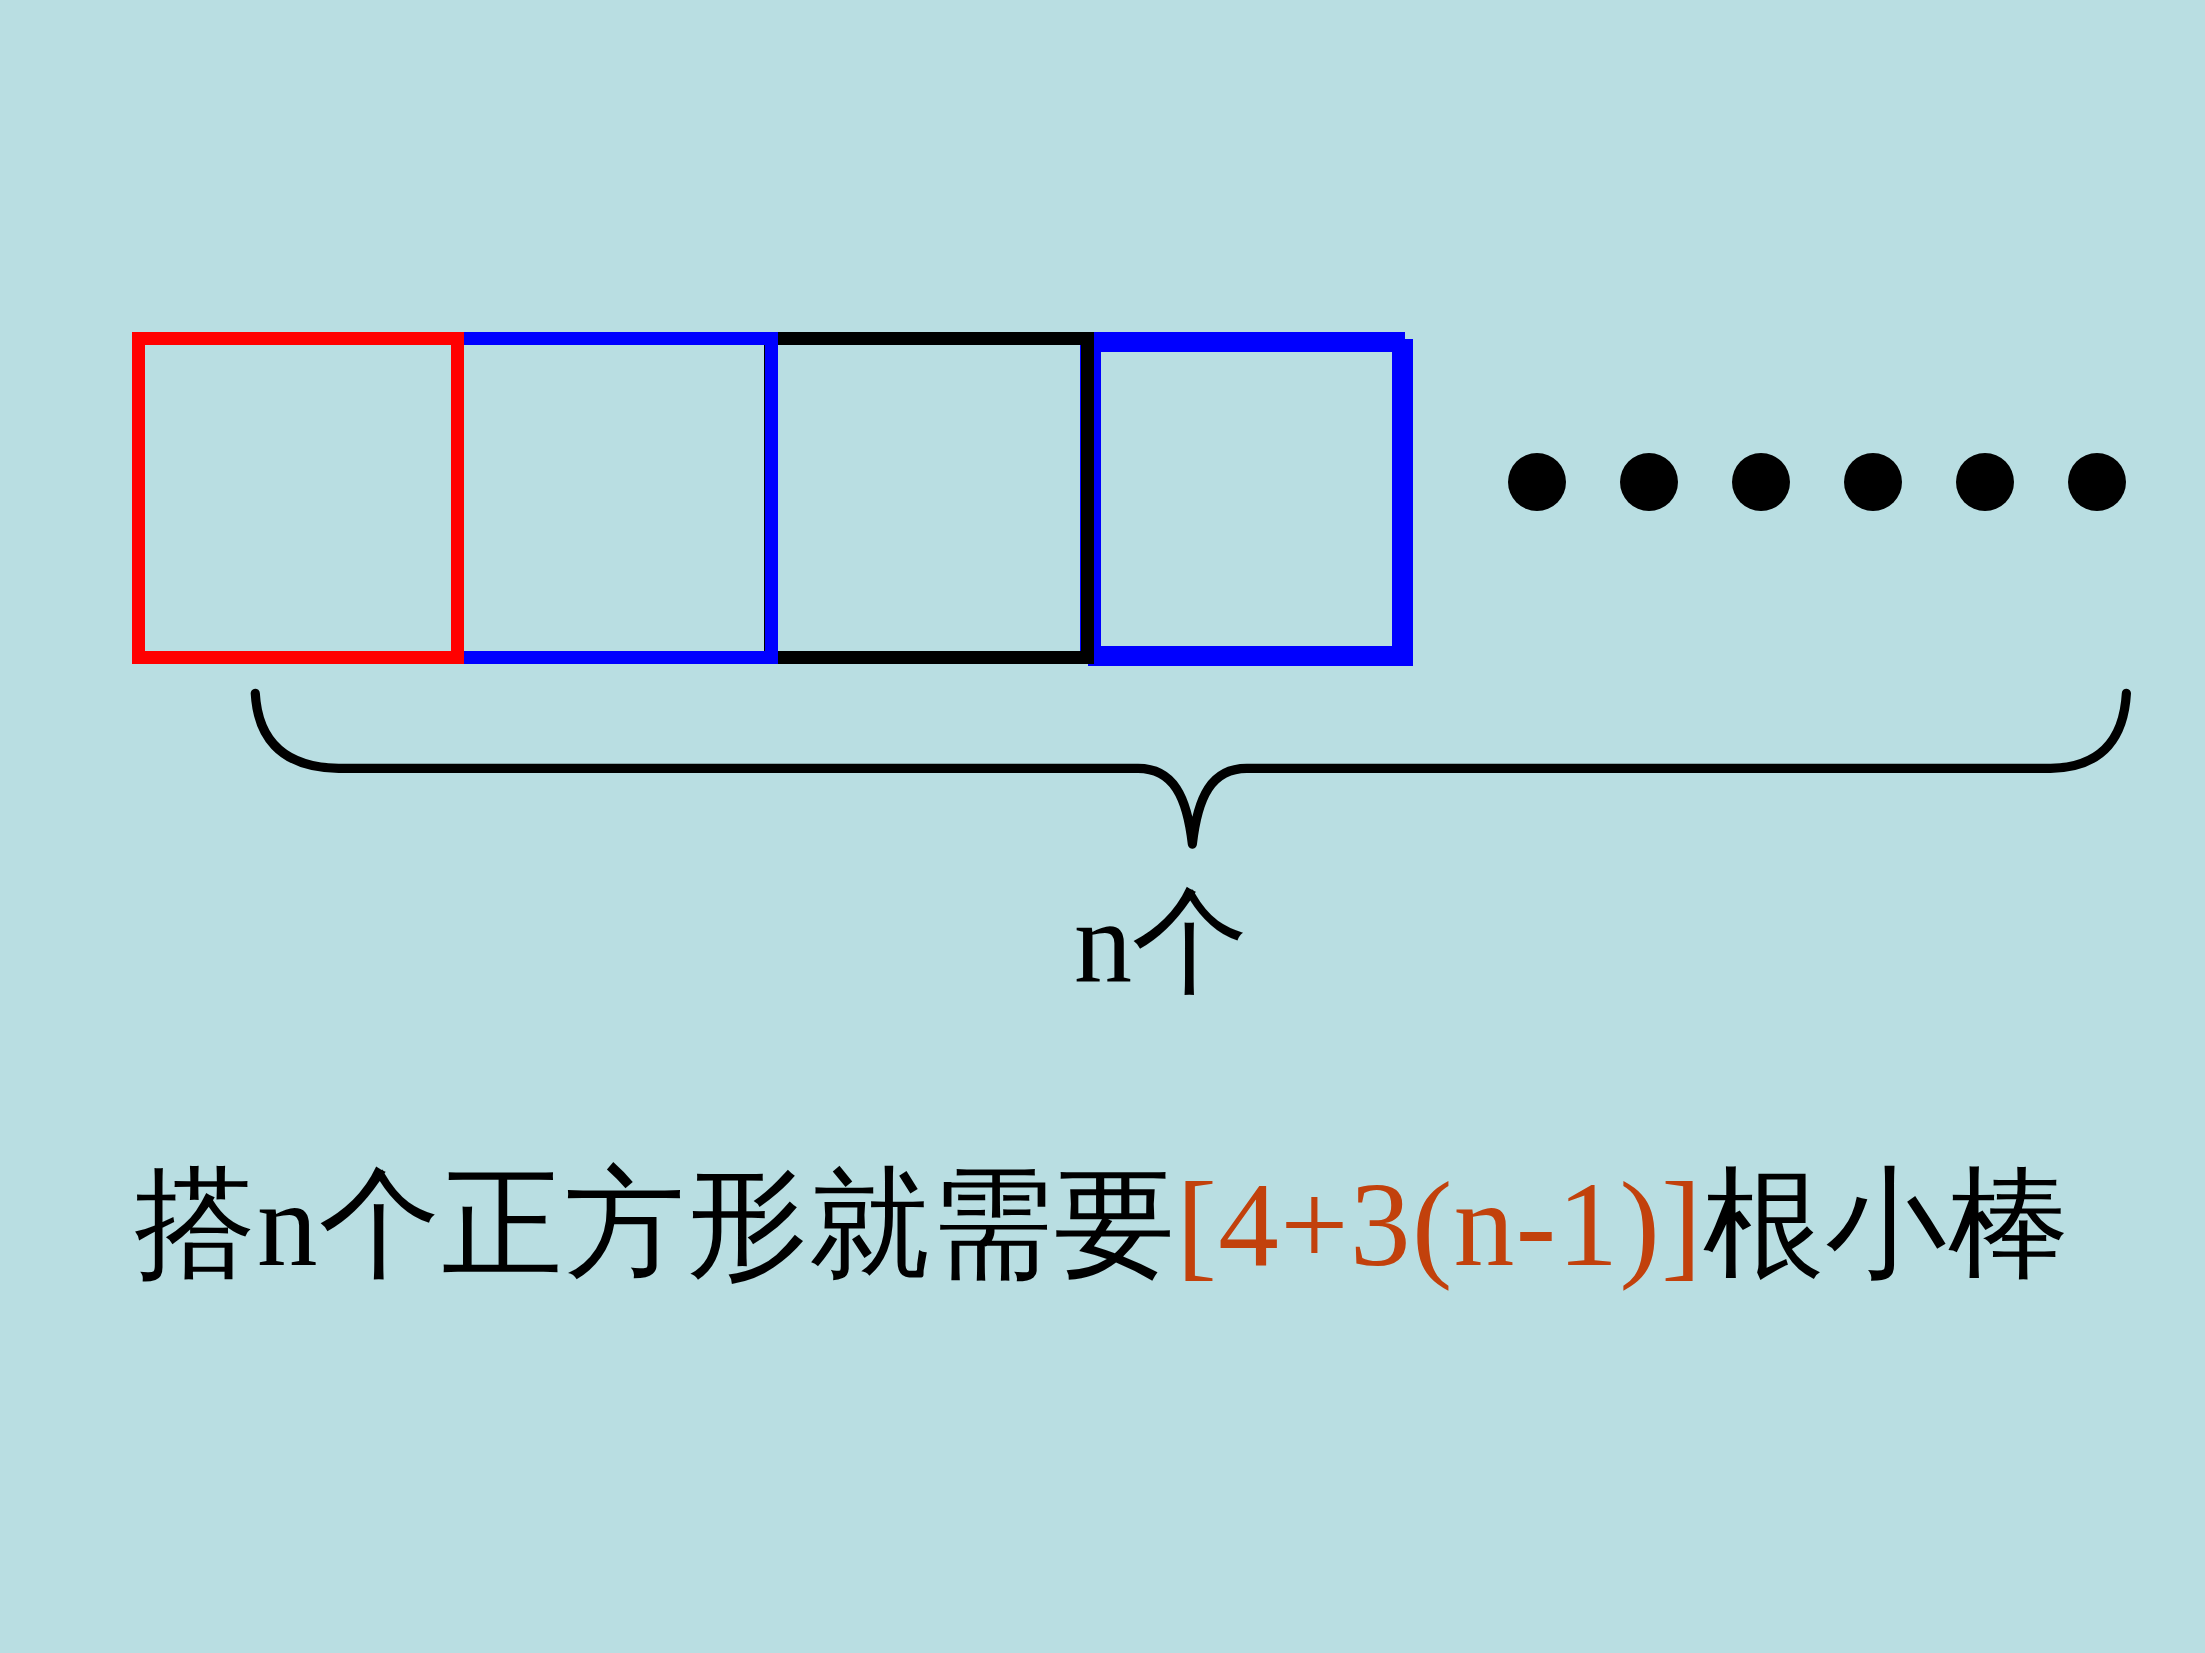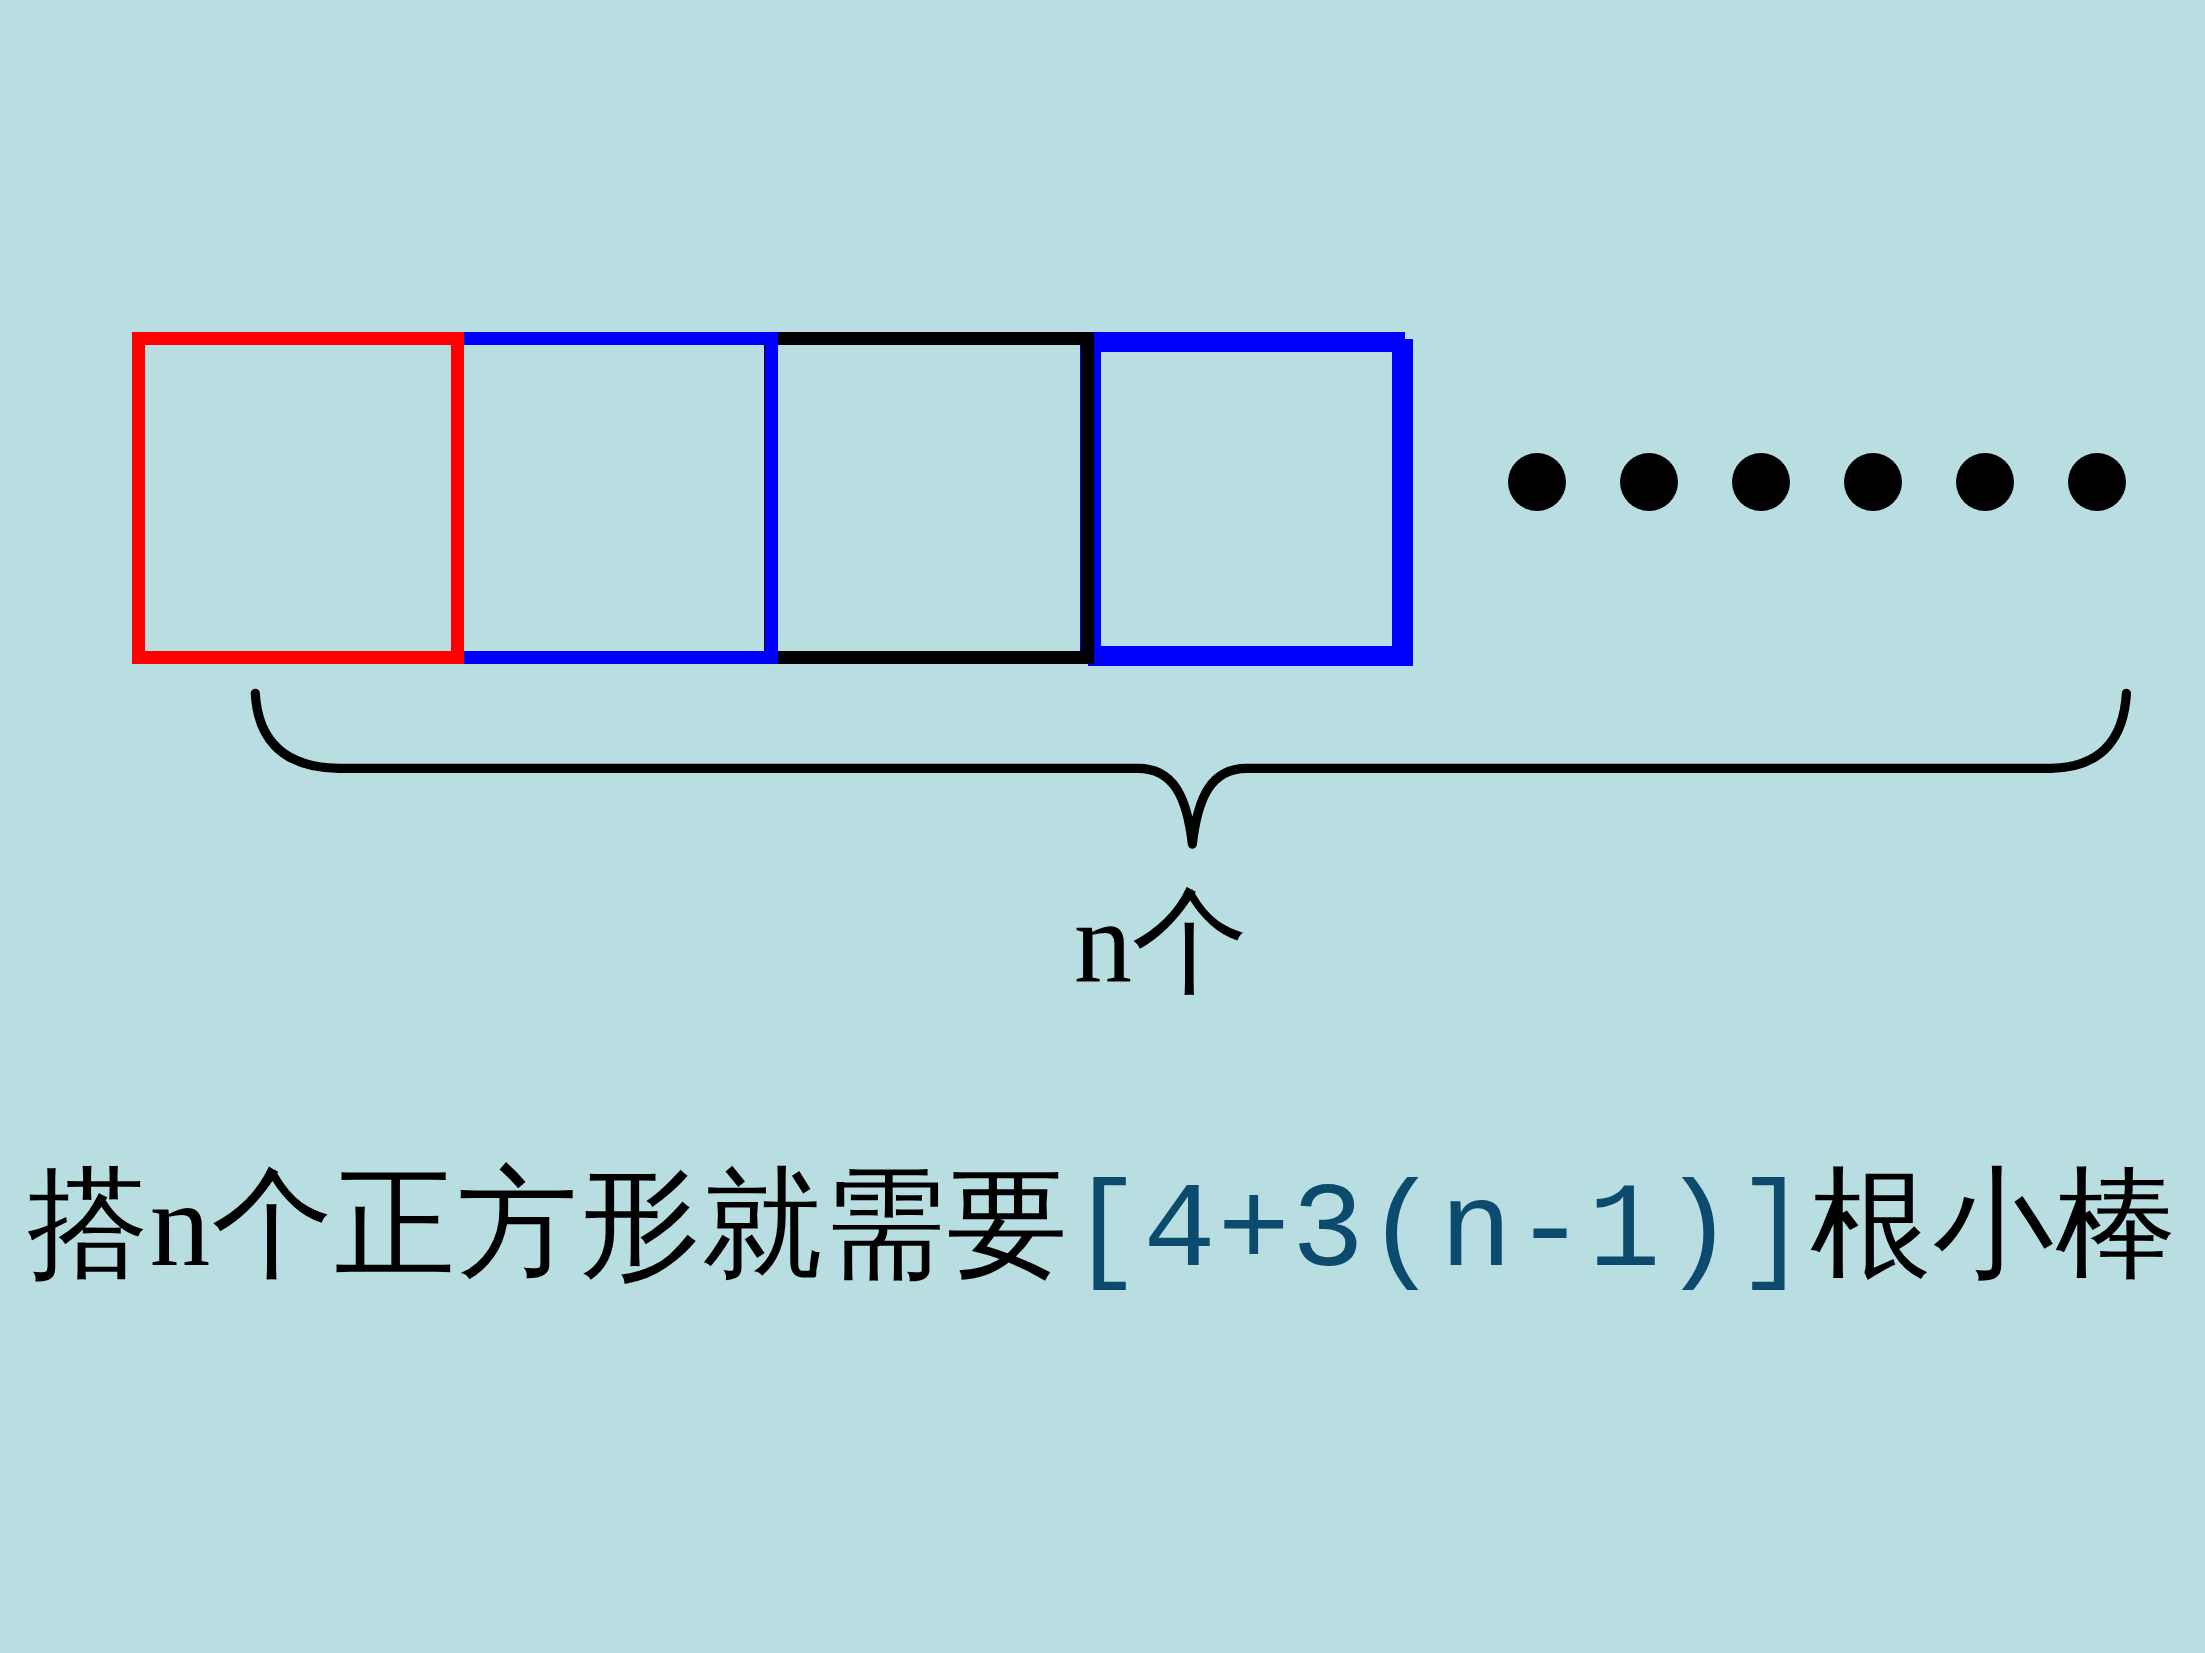--- a/index.html
+++ b/index.html
@@ -105,17 +105,17 @@
              L 1186 123
              C 1232 123, 1250 160, 1257 222
              C 1264 160, 1282 123, 1328 123
              L 2378 123
              C 2450 122, 2474 78, 2477 25" stroke="#000000" stroke-width="12" stroke-linecap="round" stroke-linejoin="round"></path>
   </svg>
 
   <div class="n-label" style="color: rgb(0, 0, 0);">n个</div>
 
   <div class="caption" style="color: rgb(0, 0, 0);">
-    <span>搭n个正方形就需要</span><span style="color: #0c4a6e; font-family: Liberation Mono, monospace;">[4+3(n-1)]</span><span>根小棒</span>
+    <span>搭n个正方形就需要</span><span style="color: #c2410c;">[4+3(n-1)]</span><span>根小棒</span>
   </div>
 
 </div>
 
 
 </body></html>

